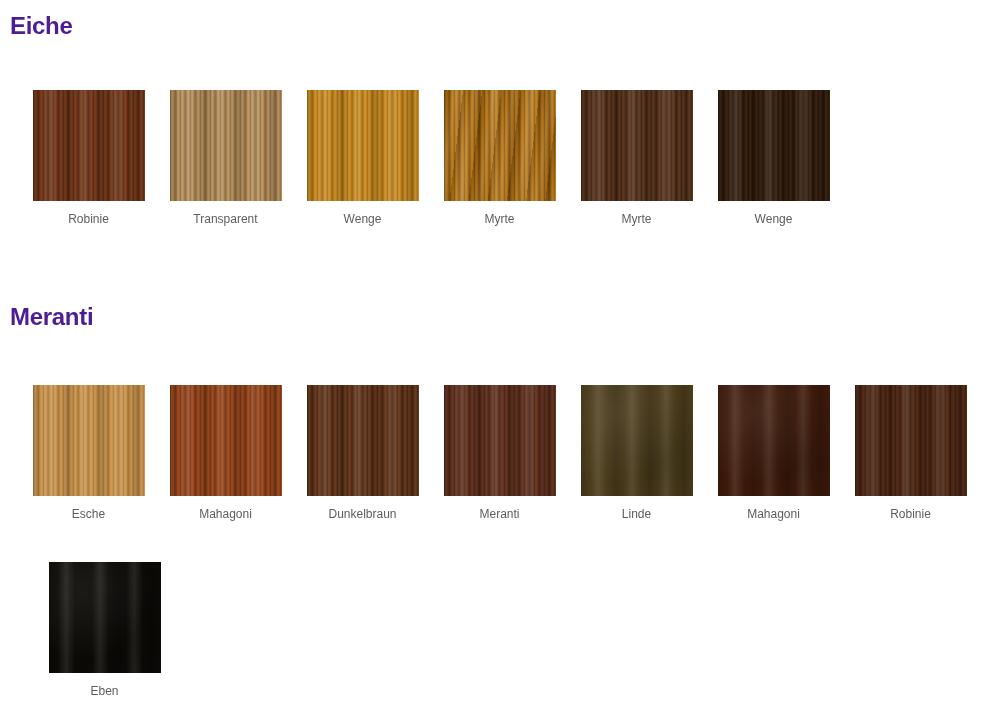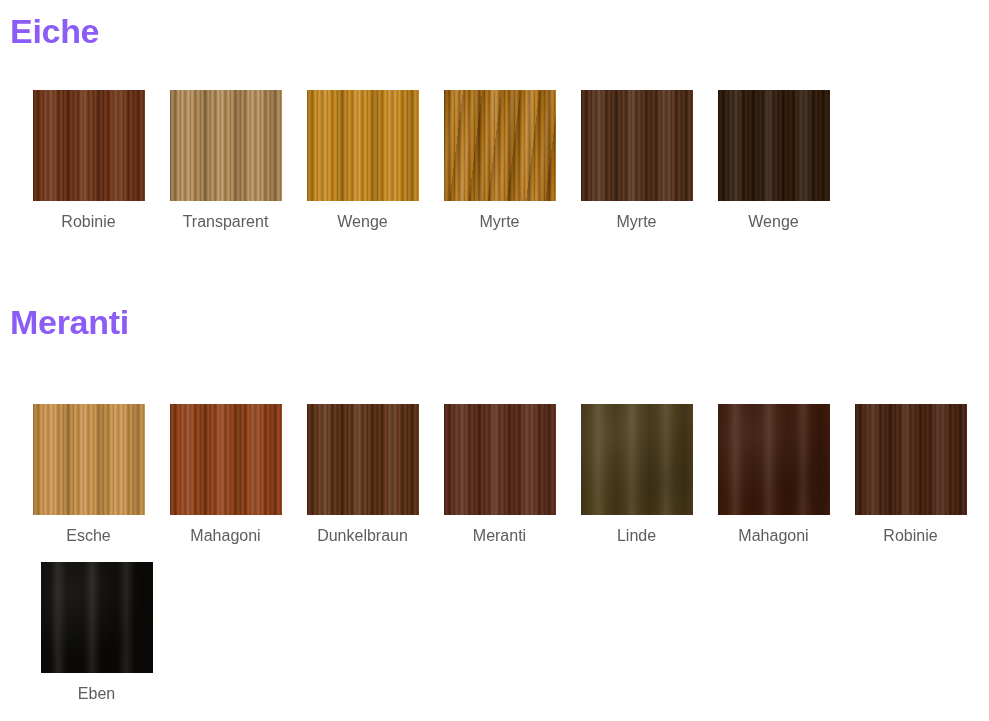--- a/index.html
+++ b/index.html
@@ -17,23 +17,23 @@
   .page {
     position: relative;
     width: 989px;
     height: 721px;
     box-sizing: border-box;
   }
   .section {
     position: relative;
   }
   .section-title {
-    font-size: 34px;
+    font-size: 24px;
     font-weight: bold;
-    color: #8b5cf6;
+    color: #4c1d95;
     letter-spacing: -0.3px;
     line-height: 1;
     margin: 0;
     padding: 0;
   }
   .swatch-row {
     display: flex;
     flex-wrap: nowrap;
   }
   .swatch-cell {
@@ -49,35 +49,35 @@
     position: relative;
     overflow: hidden;
     background-color: #8b5a2b;
   }
   .swatch-chip .grain {
     position: absolute;
     inset: 0;
   }
   .swatch-label {
     margin-top: 12px;
-    font-size: 16px;
+    font-size: 12px;
     color: #5d5d5d;
     text-align: center;
     white-space: nowrap;
     line-height: 1.1;
   }
   
   #sec-eiche { position: absolute; left: 0; top: 0; width: 989px; }
   #sec-eiche .section-title { position: absolute; left: 10px; top: 14px; }
   #sec-eiche .swatch-row { position: absolute; left: 20px; top: 90px; }
 
   #sec-meranti { position: absolute; left: 0; top: 0; width: 989px; }
   #sec-meranti .section-title { position: absolute; left: 10px; top: 305px; }
-  #sec-meranti .row-a { position: absolute; left: 20px; top: 404px; }
-  #sec-meranti .row-b { position: absolute; left: 28px; top: 562px; flex-direction: column; }
+  #sec-meranti .row-a { position: absolute; left: 20px; top: 385px; }
+  #sec-meranti .row-b { position: absolute; left: 36px; top: 562px; flex-direction: column; }
 </style>
 </head>
 <body>
 
 <div class="page">
 
   <section class="section" id="sec-eiche">
     <h2 class="section-title">Eiche</h2>
     <div class="swatch-row" id="row-eiche">
         <div class="swatch-cell">

